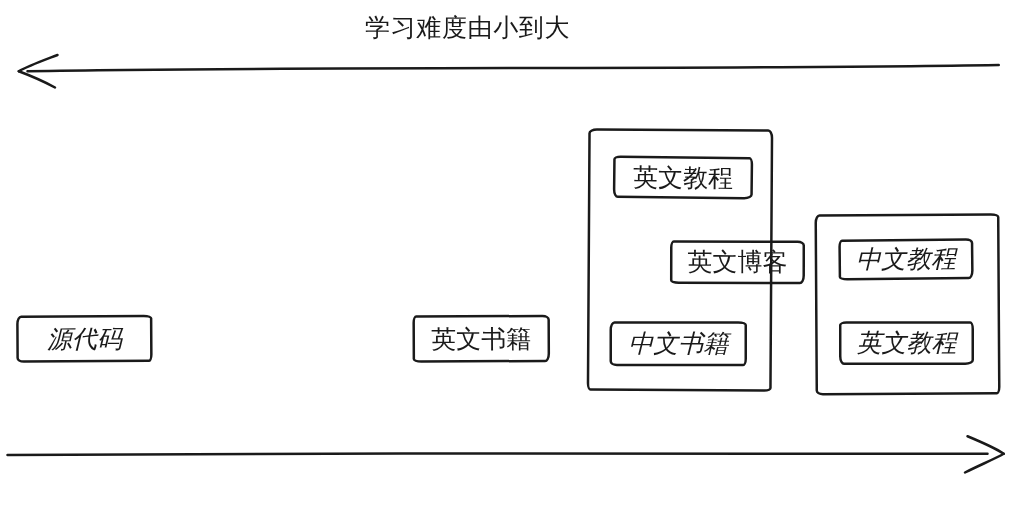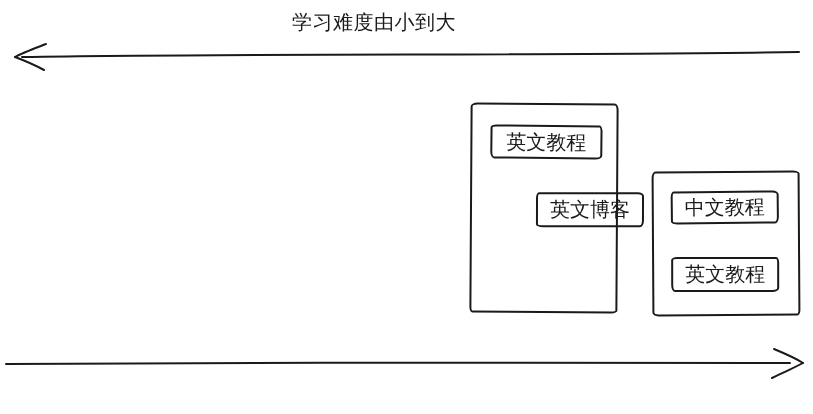--- a/index.html
+++ b/index.html
@@ -31,21 +31,21 @@
   .box{
     position:absolute;
     border:2px solid var(--stroke);
     display:flex;align-items:center;justify-content:center;
     font-size:20px;
     white-space:nowrap;
     box-sizing:border-box;
     background:transparent;
   }
   
-  .r1{border-radius:4px 7px 3px 6px / 7px 3px 6px 4px;transform:rotate(-0.35deg);}
+  .r1{border-radius:4px 7px 3px 6px / 7px 3px 6px 4px;transform:rotate(-0.35deg);font-style:italic;}
   .r2{border-radius:6px 3px 7px 4px / 3px 6px 4px 7px;transform:rotate(0.3deg);}
   .r3{border-radius:3px 6px 4px 7px / 6px 4px 7px 3px;transform:rotate(-0.25deg);}
   .r4{border-radius:7px 4px 6px 3px / 4px 7px 3px 6px;transform:rotate(0.35deg);}
 
   .box-source   {left:13px; top:252px;width:109px;height:38px;}
   .box-official {left:172px;top:252px;width:109px;height:38px;}
   .box-enbooks  {left:330px;top:252px;width:110px;height:38px;}
 
   .group{
     position:absolute;
@@ -68,26 +68,29 @@
 <div class="canvas">
 
   <div class="axis-label top">学习难度由小到大</div>
 
   <svg class="arrow top-arrow" width="813" height="35" viewBox="0 0 813 35" aria-hidden="true">
     <path d="M 799 12 C 560 16, 250 13, 22 17"></path>
     <path d="M 46 4 C 33 9, 22 13, 15 17"></path>
     <path d="M 44 30 C 33 24, 23 20, 15 17"></path>
   </svg>
 
+  <div class="box box-source r1">源代码</div>
 
 
+  <div class="box box-enbooks r3">英文书籍</div>
 
   <div class="group group-mid r4">
     <div class="box gi0 r2">英文教程</div>
     <div class="box gi1 r3">英文博客</div>
+    <div class="box gi2 r1">中文书籍</div>
   </div>
 
   <div class="group group-right r1">
     <div class="box gi0 r3">中文教程</div>
     <div class="box gi1 r2">英文教程</div>
   </div>
 
   <svg class="arrow bottom-arrow" width="813" height="40" viewBox="0 0 813 40" aria-hidden="true">
     <path d="M 6 19 C 260 17, 560 18, 790 18"></path>
     <path d="M 774 4 C 786 9, 797 14, 803 18"></path>

